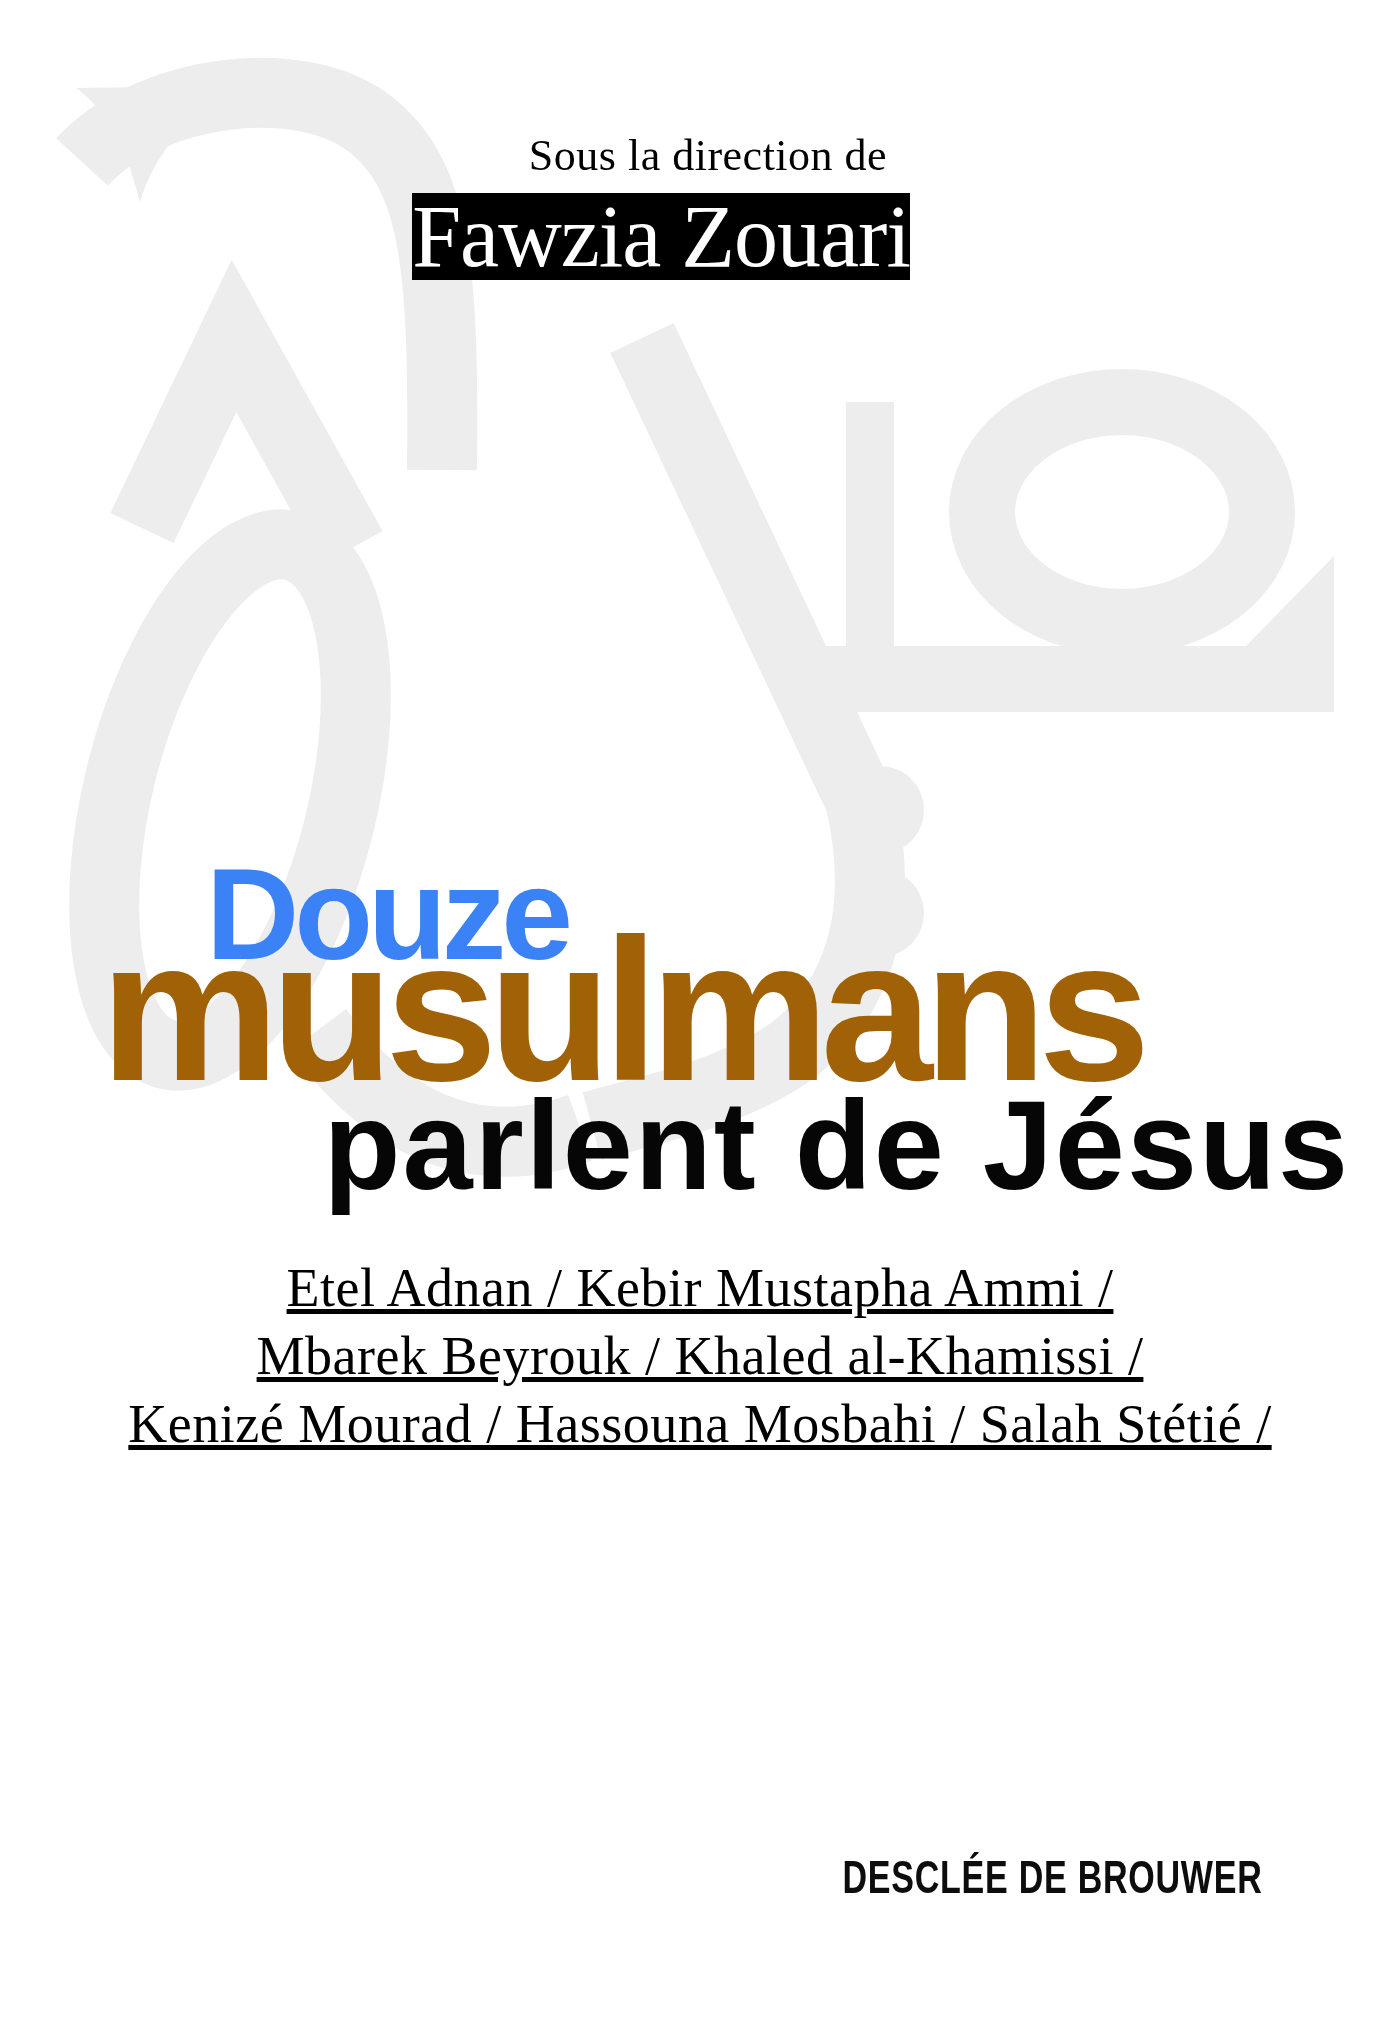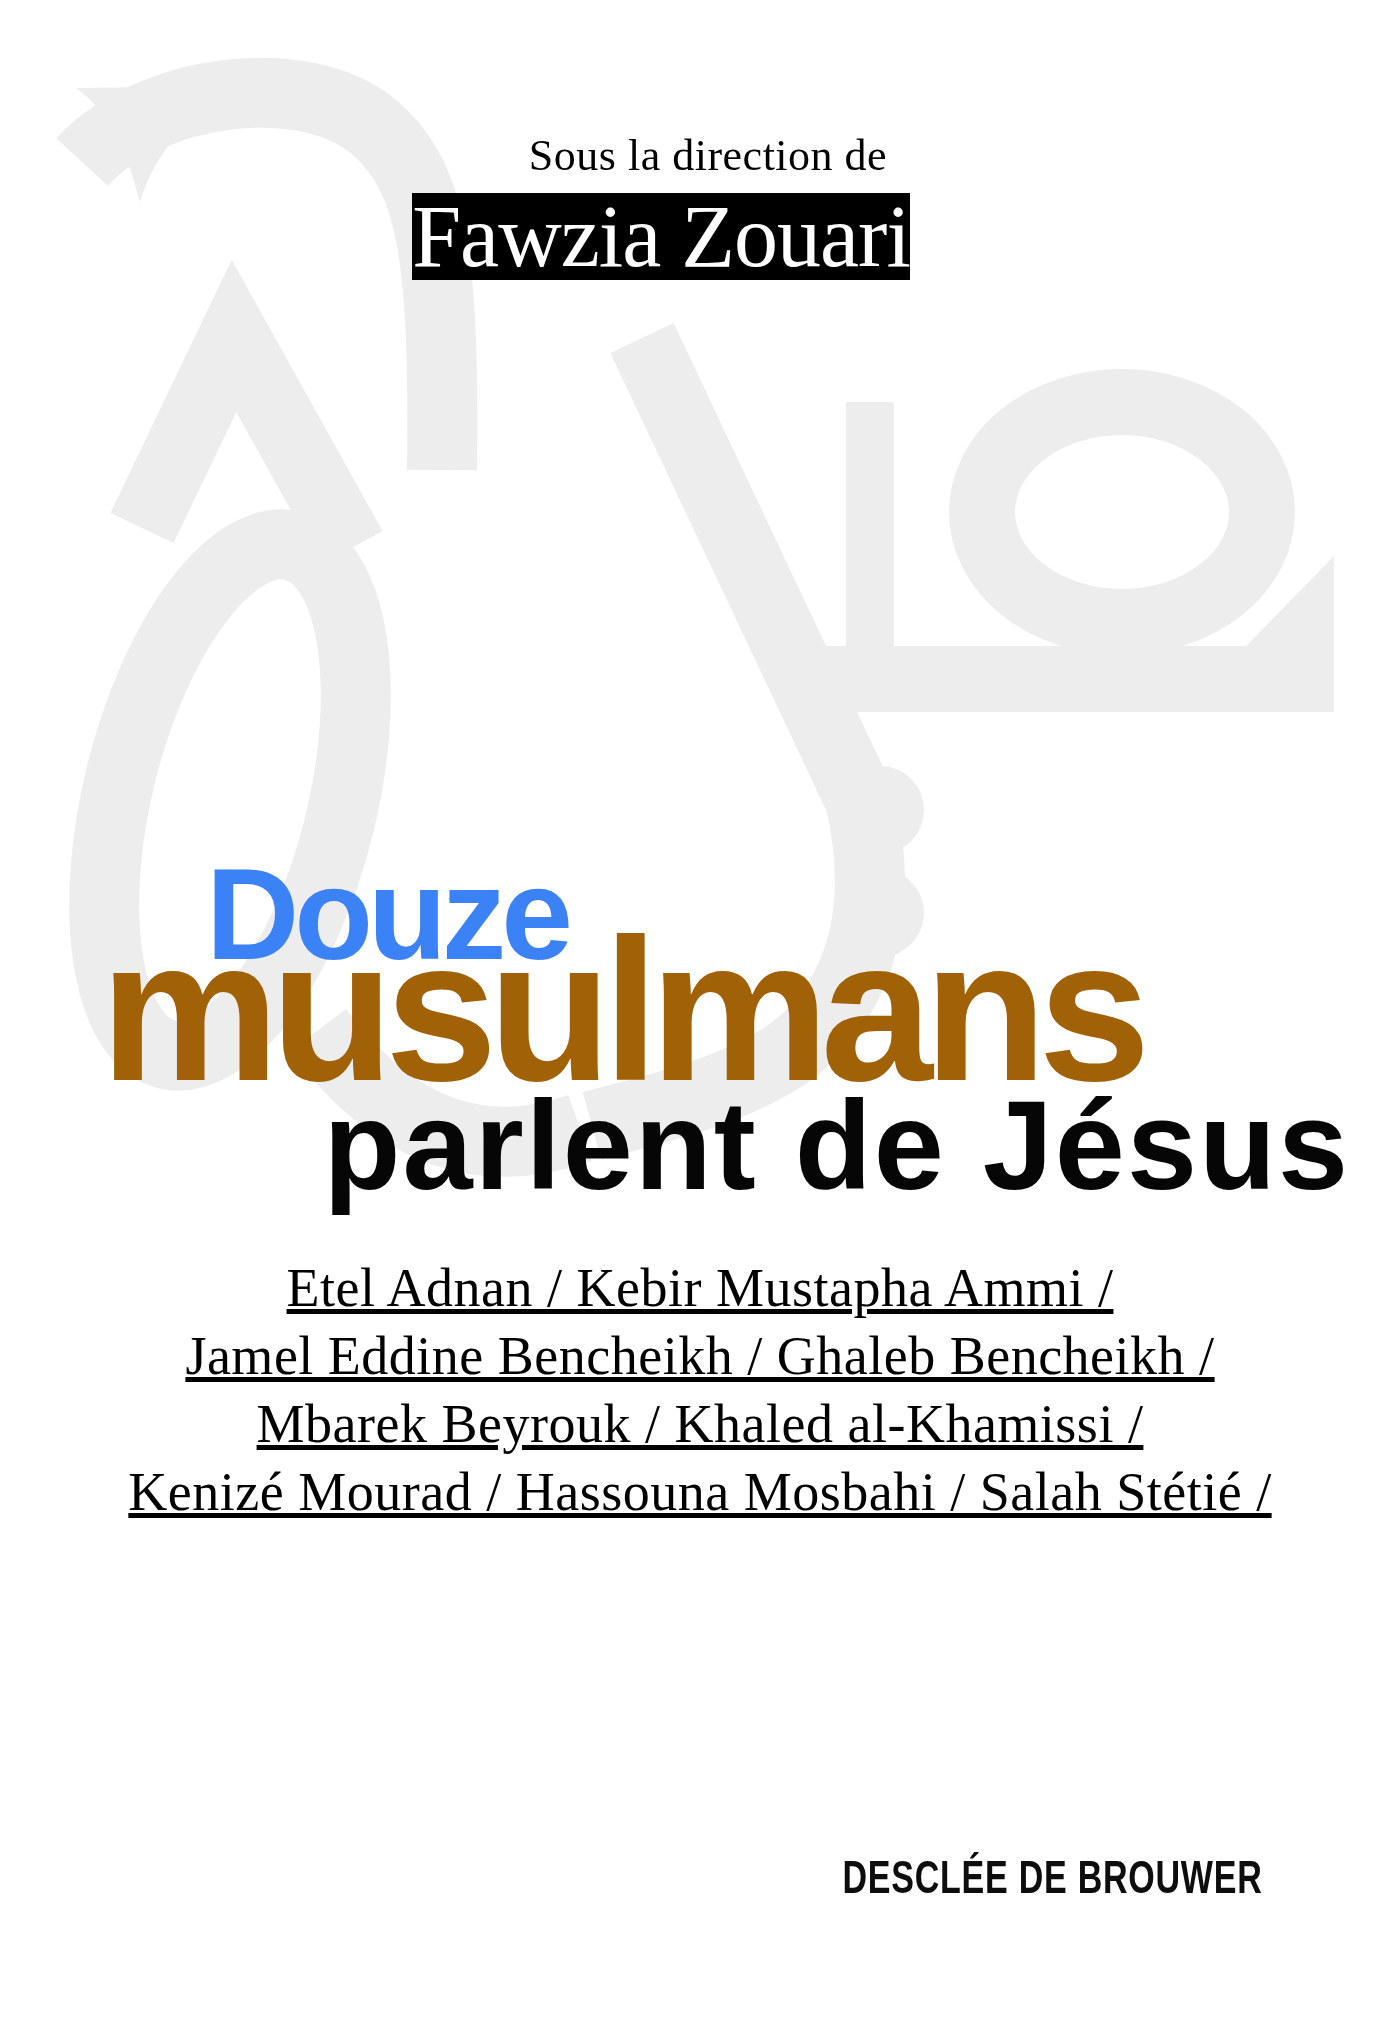--- a/index.html
+++ b/index.html
@@ -136,20 +136,19 @@
   <div class="director-box">
     <span>Fawzia Zouari</span>
   </div>
 
   <h1 class="title-line t1">Douze</h1>
   <h1 class="title-line t2">musulmans</h1>
   <h1 class="title-line t3">parlent de Jésus</h1>
 
   <div class="authors">
     <div>Etel Adnan / Kebir Mustapha Ammi /</div>
-    <div>Jamel Eddine Bencheikh / Ghaleb Bencheikh /</div>
     <div>Mbarek Beyrouk / Khaled al-Khamissi /</div>
     <div>Kenizé Mourad / Hassouna Mosbahi / Salah Stétié /</div>
   </div>
 
   <div class="publisher">DESCLÉE DE BROUWER</div>
 
 </div>
 
 </body></html>

